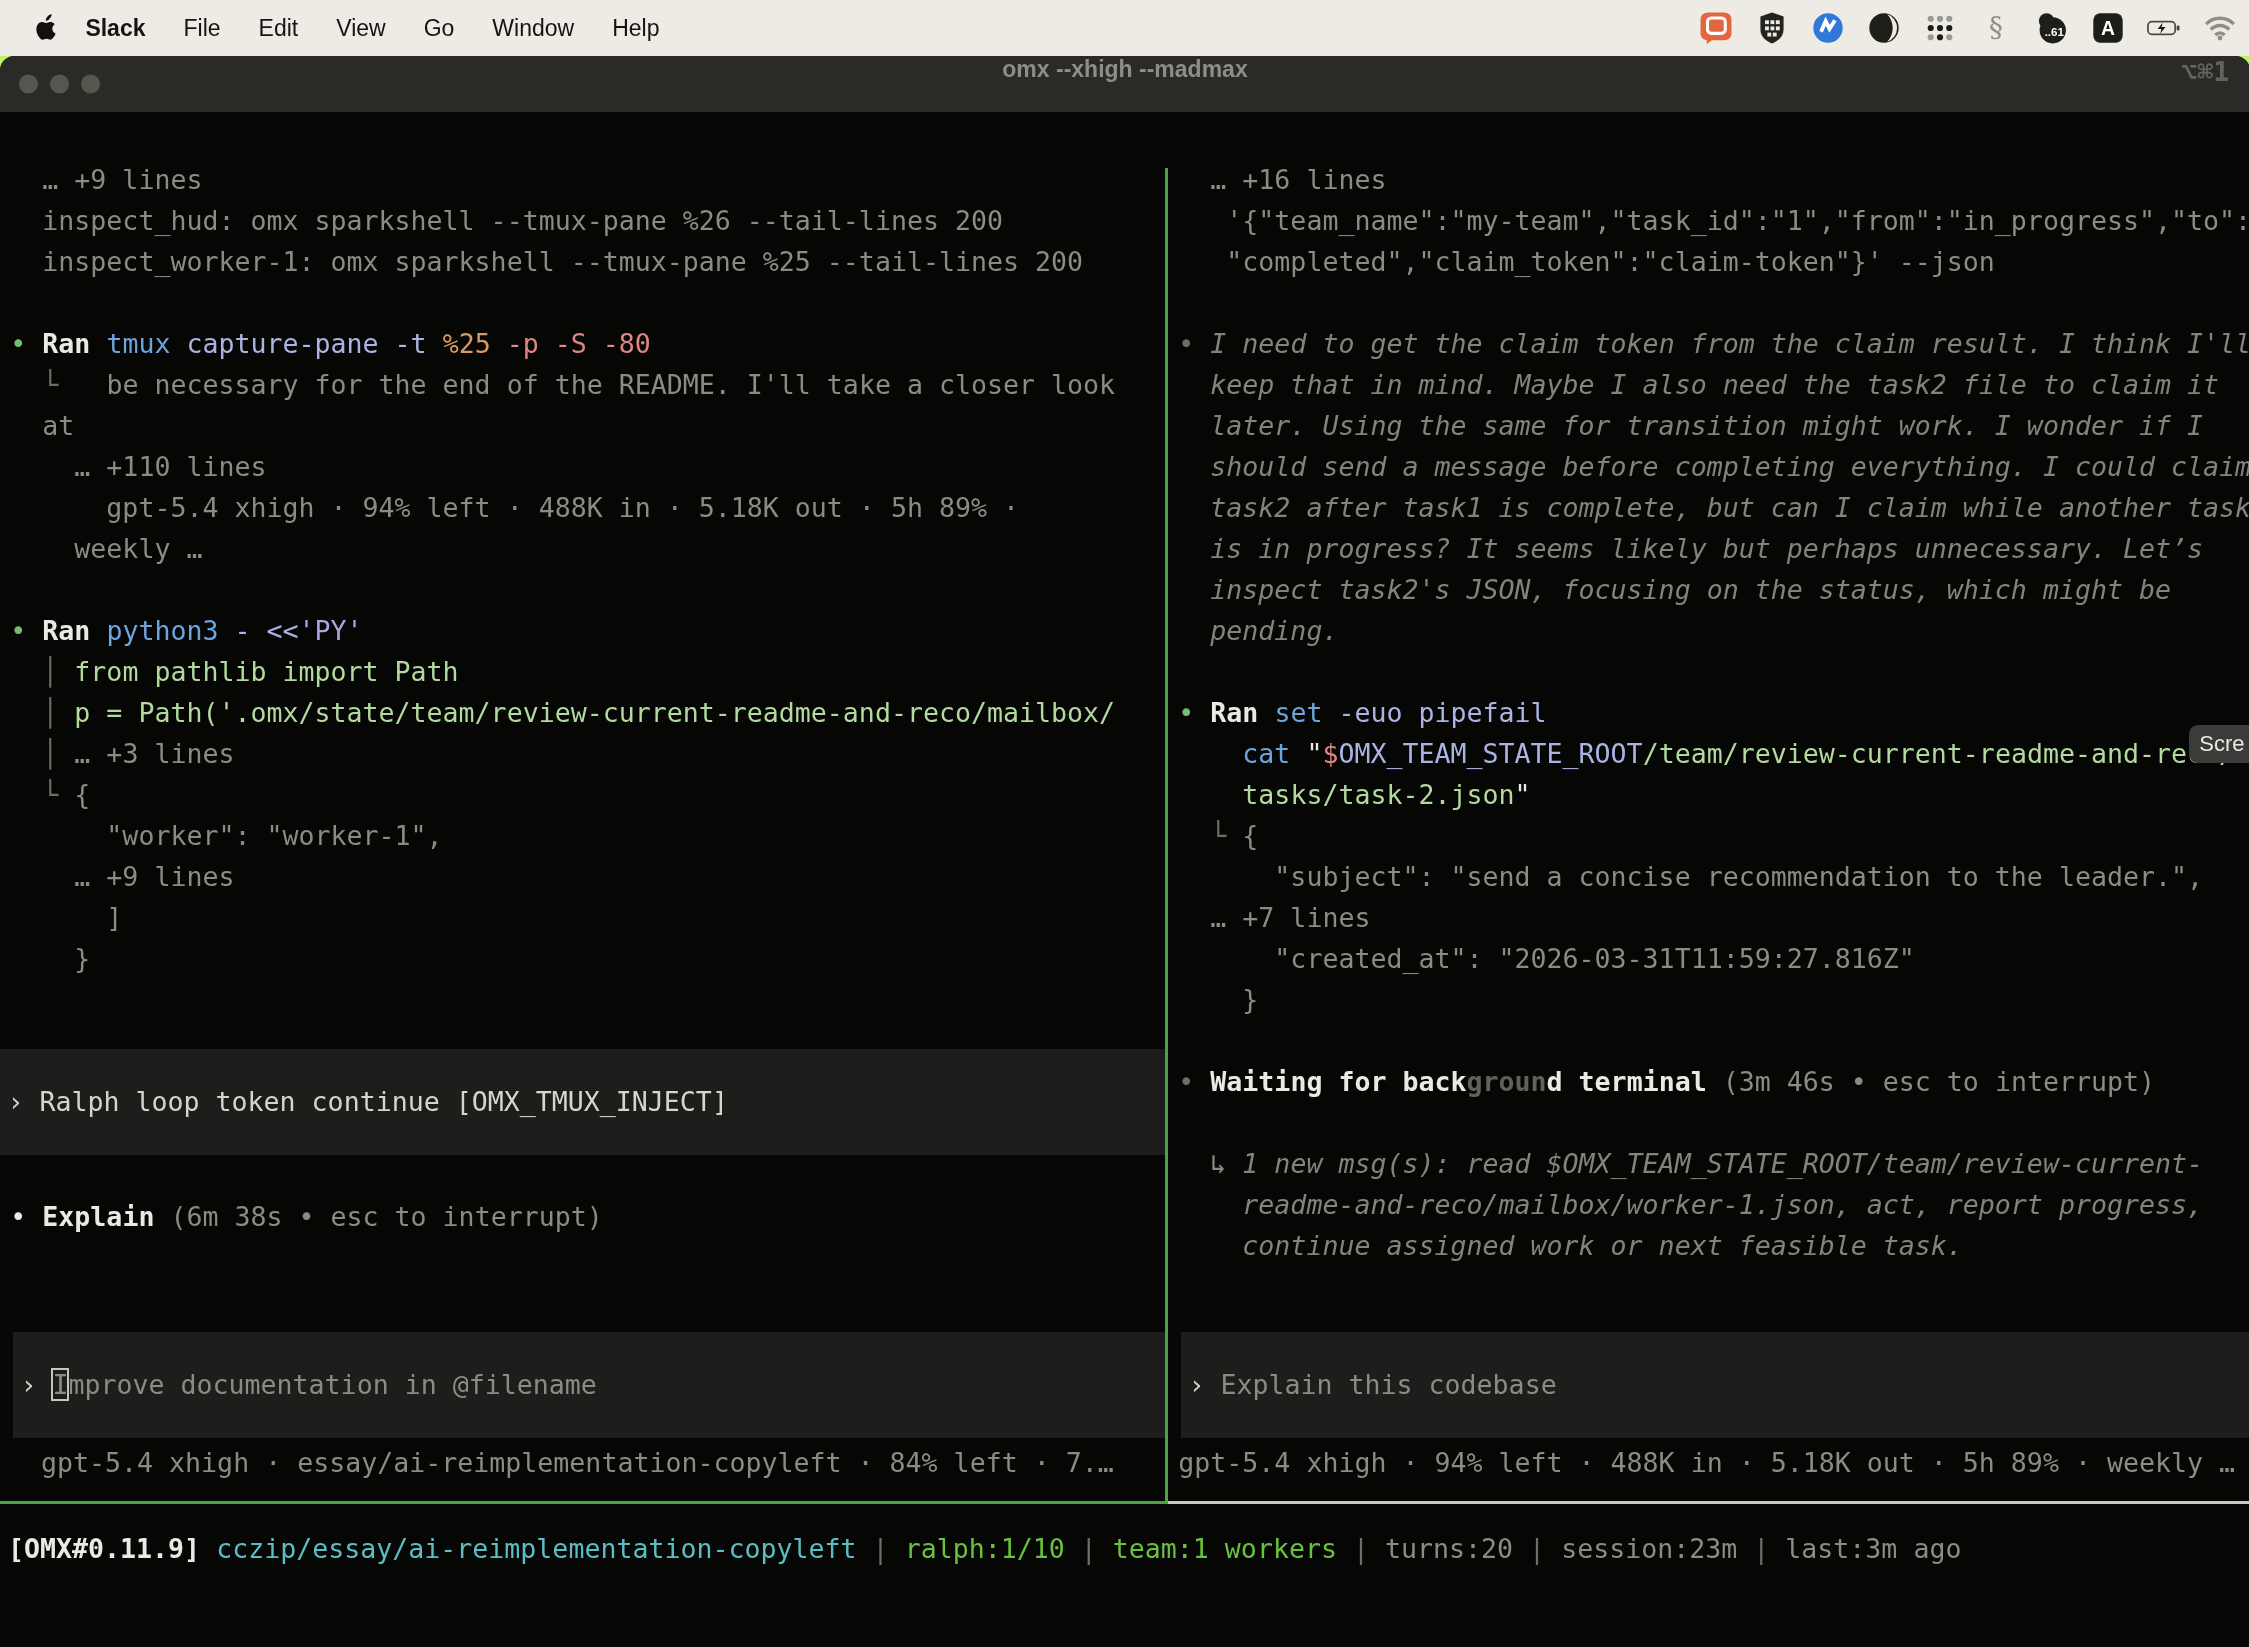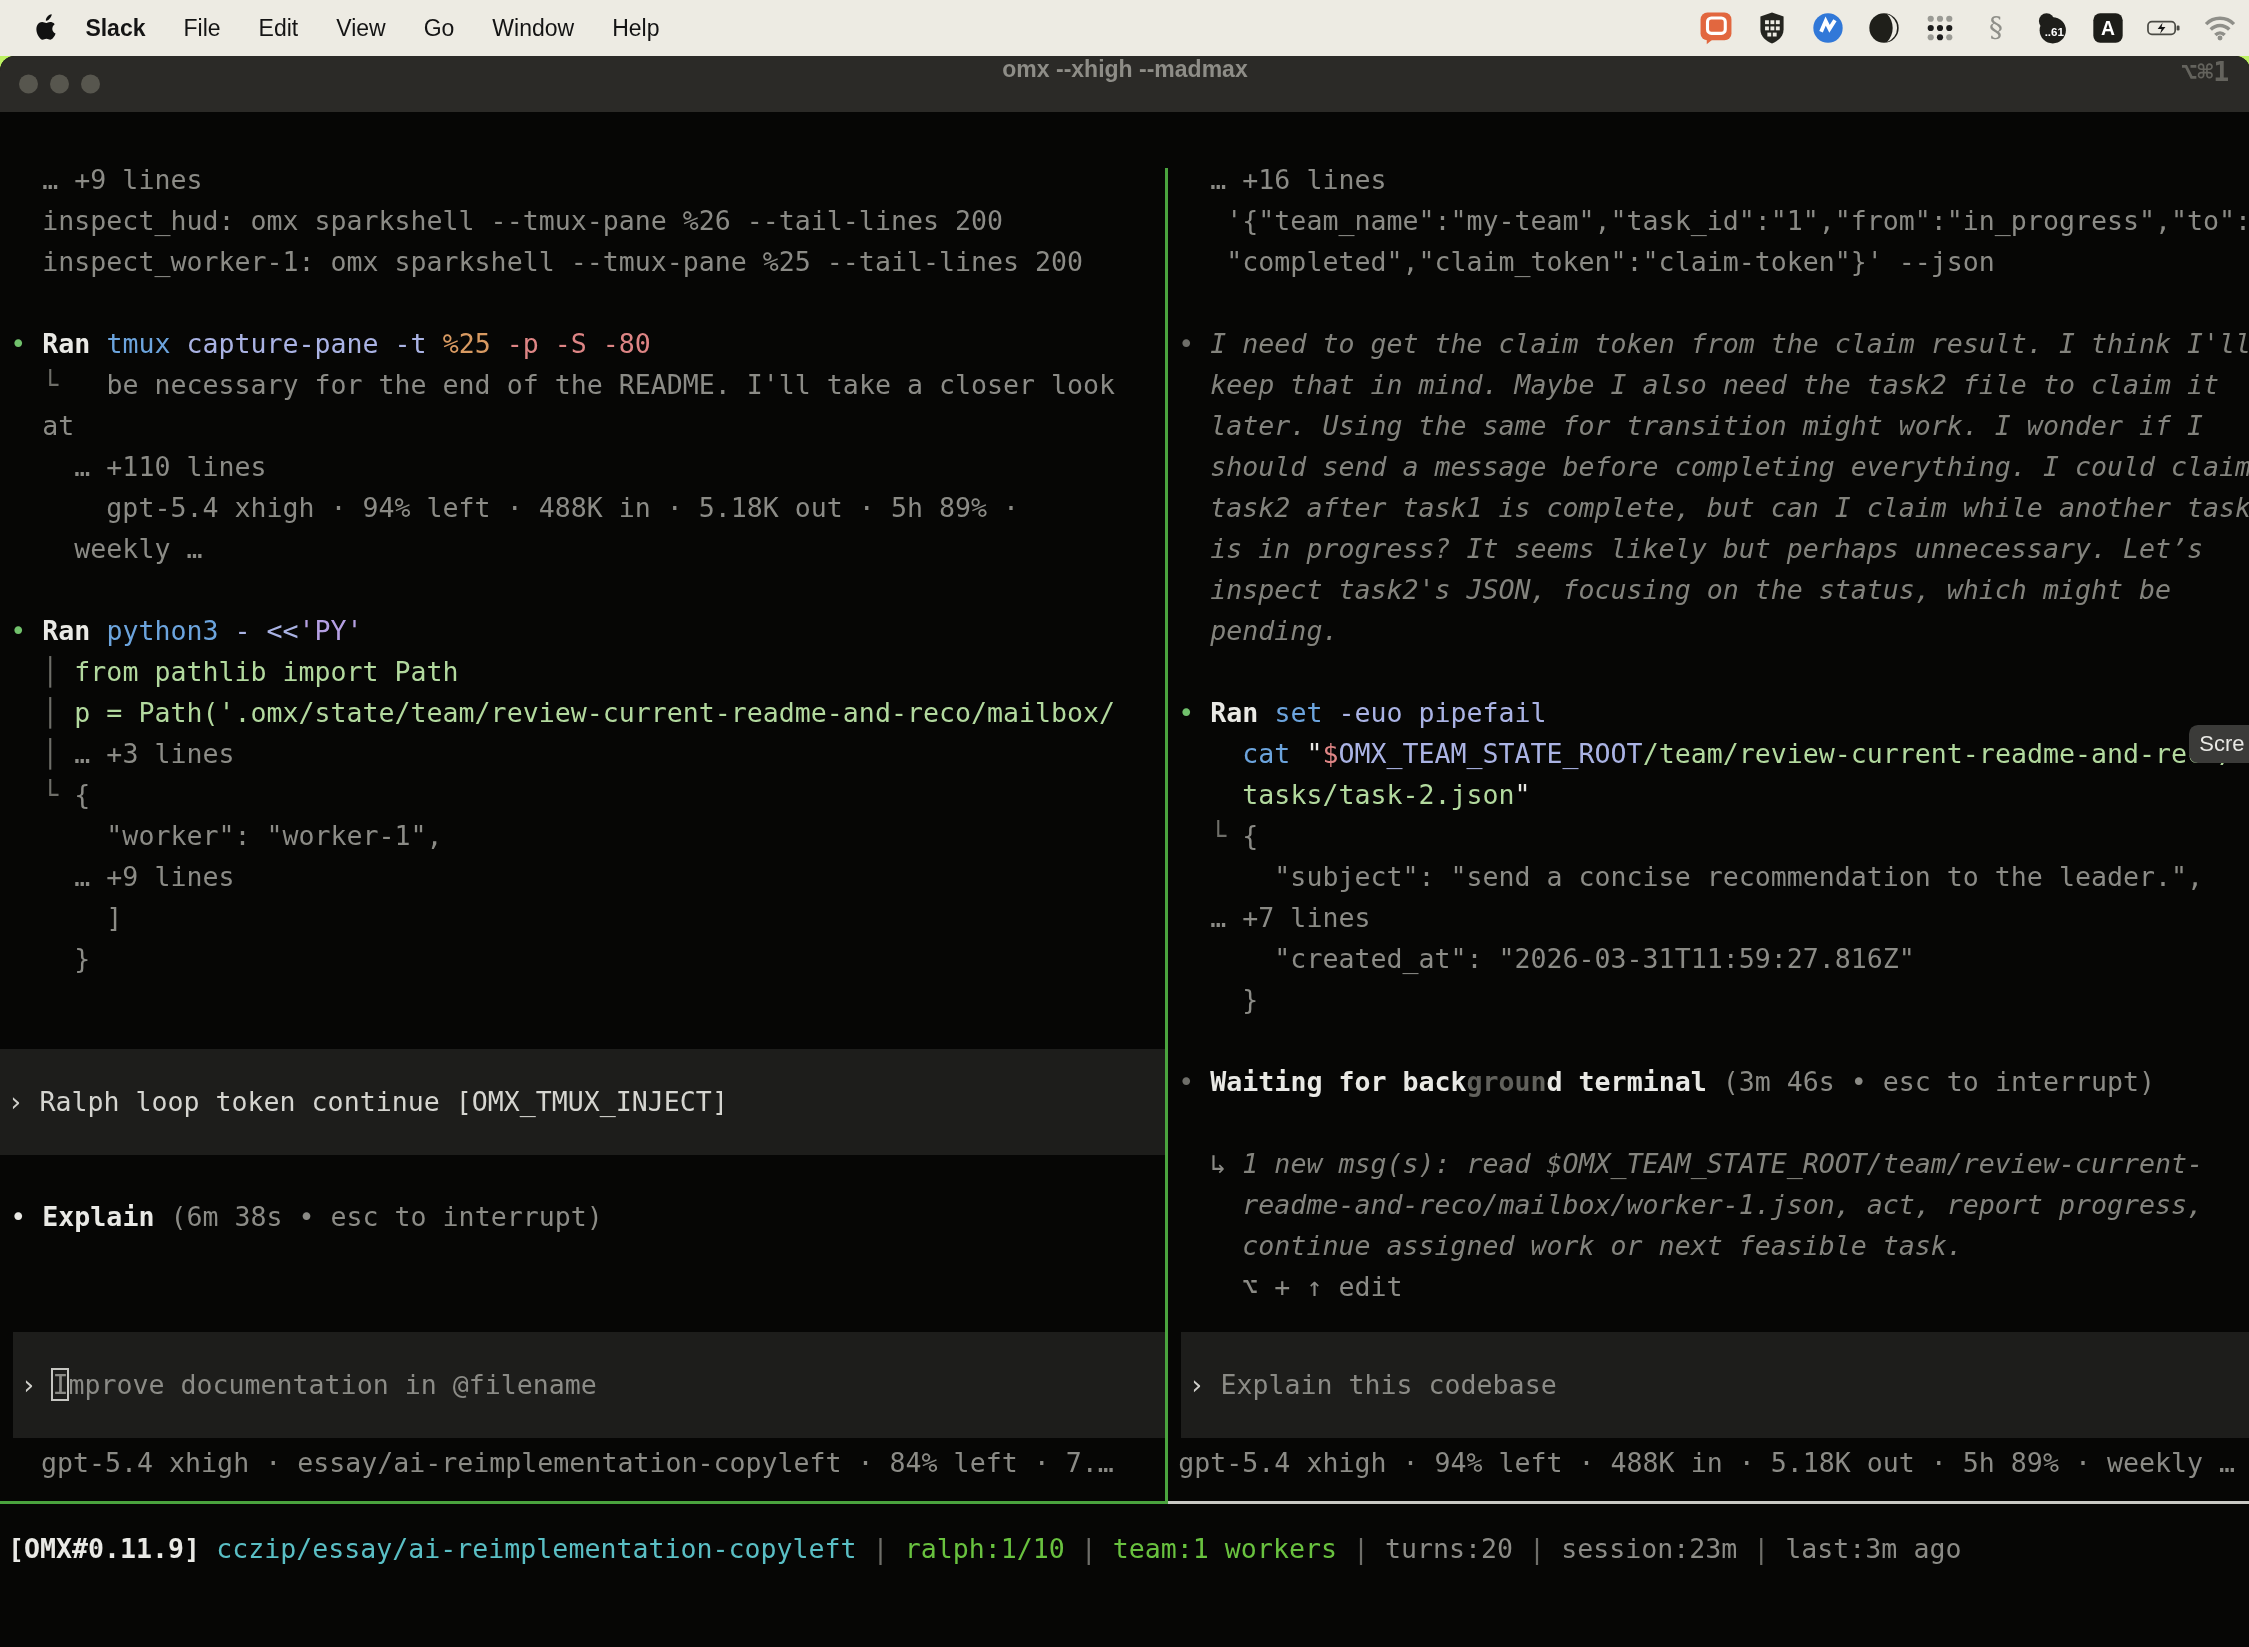--- a/index.html
+++ b/index.html
@@ -233,21 +233,20 @@
             <div class="line"><span class="c-g">      "subject": "send a concise recommendation to the leader.",</span></div>
             <div class="line"><span class="c-g">  … +7 lines</span></div>
             <div class="line"><span class="c-g">      "created_at": "2026-03-31T11:59:27.816Z"</span></div>
             <div class="line"><span class="c-g">    }</span></div>
             <div class="line"></div>
             <div class="line"><span class="c-gd">• </span><span class="c-wb">Waiting for back</span><span class="c-dimb">groun</span><span class="c-wb">d terminal </span><span class="c-g">(3m 46s • esc to interrupt)</span></div>
             <div class="line"></div>
             <div class="line"><span class="c-g">  ↳ </span><span class="c-ital">1 new msg(s): read $OMX_TEAM_STATE_ROOT/team/review-current-</span></div>
             <div class="line"><span class="c-ital">    readme-and-reco/mailbox/worker-1.json, act, report progress,</span></div>
             <div class="line"><span class="c-ital">    continue assigned work or next feasible task.</span></div>
-            <div class="line"><span class="c-g">    ⌥ + ↑ edit</span></div>
           </div>
         <div class="input-band"><span class="c-prompt">› </span><span class="c-g">Explain this codebase</span></div>
         <div class="pane-status">gpt-5.4 xhigh · 94% left · 488K in · 5.18K out · 5h 89% · weekly …</div>
       </div>
 
       <div class="omx-bar"><span class="c-wb">[OMX#0.11.9] </span><span class="c-cyan">cczip/essay/ai-reimplementation-copyleft</span><span class="c-gd"> | </span><span class="c-lime">ralph:1/10</span><span class="c-gd"> | </span><span class="c-lime">team:1 workers</span><span class="c-gd"> | </span><span class="c-g">turns:20</span><span class="c-gd"> | </span><span class="c-g">session:23m</span><span class="c-gd"> | </span><span class="c-g">last:3m ago</span></div>
 
     </div>
   </div>
 

